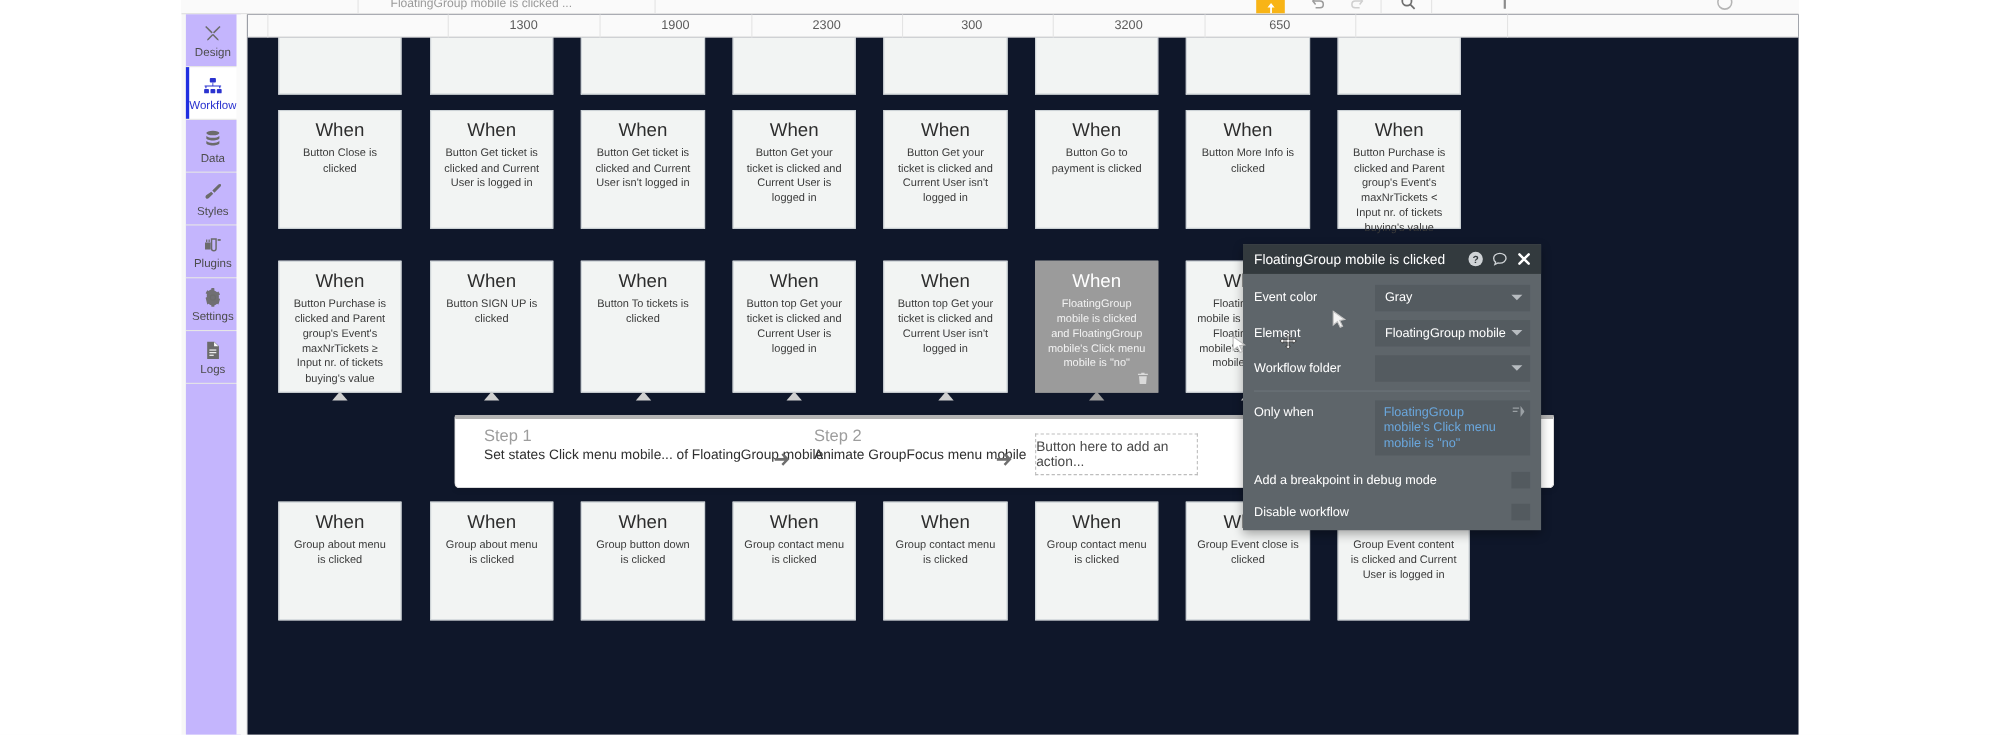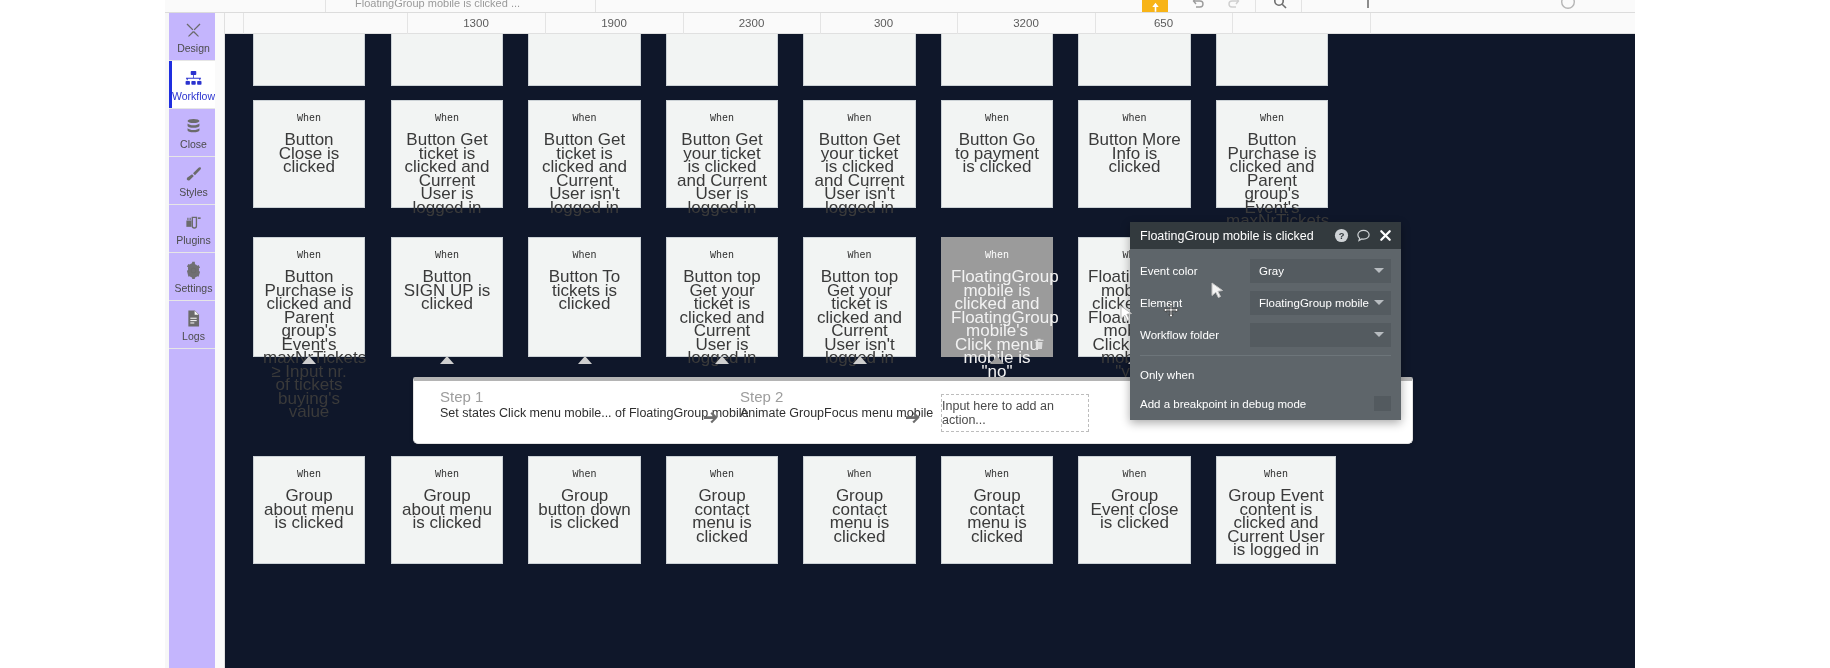--- a/index.html
+++ b/index.html
@@ -53,22 +53,22 @@
   
   .numrow { position:absolute; left:0; top:0; width:1410px; height:21px;
             border-bottom:1px solid #e0e0e0; background:#fafafa; }
   .numcell { position:absolute; top:1px; height:19px; text-align:center;
              font-size:11.5px; color:#5b5b5b; line-height:19px; }
   .numdiv { position:absolute; top:0; width:1px; height:21px; background:#e4e4e4; }
 
   
   .card { position:absolute; background:#f2f4f3; border:1px solid #ccd2d6;
           text-align:center; padding:8px 9px 0; cursor:pointer; }
-  .card .when { font-size:10px; color:#2d2d2d; font-weight:400; line-height:20px; margin-bottom:4px;font-family:Liberation Mono, monospace; }
-  .card .desc { font-size:17px; color:#3a3a3a; line-height:13.5px; }
+  .card .when { font-size:17px; color:#2d2d2d; font-weight:400; line-height:20px; margin-bottom:4px; }
+  .card .desc { font-size:10px; color:#3a3a3a; line-height:13.5px; }
   .card.selected { background:#9b9b9b; border-color:#9b9b9b; }
   .card.selected .when { color:#ffffff; }
   .card.selected .desc { color:#f2f2f2; }
   .card .trash { position:absolute; right:7px; bottom:6px; width:12px; height:12px; opacity:.85; }
   .card .trash svg{ width:12px;height:12px; display:block; }
   .card .tri { position:absolute; left:50%; margin-left:-7px; bottom:-8px;
                width:0;height:0;border-left:7px solid transparent;border-right:7px solid transparent;
                border-bottom:8px solid #cfcfcf; }
   .card.partial { border-top:none; }
 
@@ -201,21 +201,21 @@
       </div>
 
       <div class="rail-item">
         <span class="ico">
           <svg viewBox="0 0 24 24" fill="#6b6b6b">
             <ellipse cx="12" cy="5" rx="7.5" ry="2.6"></ellipse>
             <path d="M4.5 8.3c1.6 1.5 4.3 2.2 7.5 2.2s5.9-.7 7.5-2.2v2.6c0 1.4-3.4 2.6-7.5 2.6S4.5 12.3 4.5 10.9z"></path>
             <path d="M4.5 14.1c1.6 1.5 4.3 2.2 7.5 2.2s5.9-.7 7.5-2.2v2.6c0 1.4-3.4 2.6-7.5 2.6s-7.5-1.2-7.5-2.6z"></path>
           </svg>
         </span>
-        <span class="rail-label">Close</span>
+        <span class="rail-label">Data</span>
       </div>
 
       <div class="rail-item">
         <span class="ico">
           <svg viewBox="0 0 24 24" fill="#6b6b6b">
             <path d="M21 3.3c-.7-.8-1.9-.6-2.6.1l-7 7 2.4 2.4 7-7c.7-.7.9-1.7.2-2.5z"></path>
             <path d="M10.2 11.8l2.2 2.2-5 4.9c-.9.9-2.4 1.1-3.3.2-.9-.9-.6-2.3.2-3.2z"></path>
           </svg>
         </span>
         <span class="rail-label">Styles</span>
@@ -384,21 +384,21 @@
         <div class="step" style="left:326px">
           <div class="slabel">Step 2</div>
           <div class="stext">Animate GroupFocus menu mobile</div>
         </div>
         <div class="arrow" style="left:492px">
           <svg viewBox="0 0 15 14" fill="#6e6e6e">
               <path d="M0 5.3h9.2L6.4 2.4 8 .9 13.6 6.6 8 12.3l-1.6-1.5 2.8-2.9H0z"></path>
             </svg>
         </div>
         <div class="addaction" style="left:527px">
-          <span>Input here to add an action...</span>
+          <span>Button here to add an action...</span>
         </div>
       </div>
 
       <div class="card" style="left:28px;top:443px;width:112px;height:108px">
         <div class="when">When</div>
         <div class="desc">Group about menu is clicked</div>
       </div>
       <div class="card" style="left:166px;top:443px;width:112px;height:108px">
         <div class="when">When</div>
         <div class="desc">Group about menu is clicked</div>
@@ -487,27 +487,39 @@
         <div class="pselect">
           <span></span>
           <span class="pcaret"></span>
         </div>
       </div>
 
       <div class="popup-sep"></div>
 
       <div class="onlywhen">
         <div class="plabel">Only when</div>
+        <div class="owbox">
+          <div class="owtext">FloatingGroup mobile's Click menu mobile is "no"</div>
+          <div class="owico">
+            <svg viewBox="0 0 11 10" fill="#c9ced2">
+                <path d="M0 1.5h6v1.2H0zM0 4.4h4.5v1.2H0zM7.3 0L11 5 7.3 10z"></path>
+              </svg>
+          </div>
+        </div>
       </div>
 
       <div class="toggle-row">
         <div class="tlabel">Add a breakpoint in debug mode</div>
         <div class="tbox"></div>
       </div>
 
+      <div class="toggle-row">
+        <div class="tlabel">Disable workflow</div>
+        <div class="tbox"></div>
+      </div>
 
     </div>
   </div>
 
   <div class="movecursor" style="left:1163px;top:302px">
     <svg viewBox="0 0 16 16" fill="#ffffff" stroke="#3b3b3b" stroke-width=".8">
       <path d="M8 .6l2.1 2.6H8.8v3.9h3.9V5.8L15.4 8l-2.7 2.1V8.8H8.8v3.9h1.3L8 15.4l-2.1-2.7h1.3V8.8H3.3v1.3L.6 8l2.7-2.2v1.3h3.9V3.2H5.9z"></path>
     </svg>
   </div>
 

